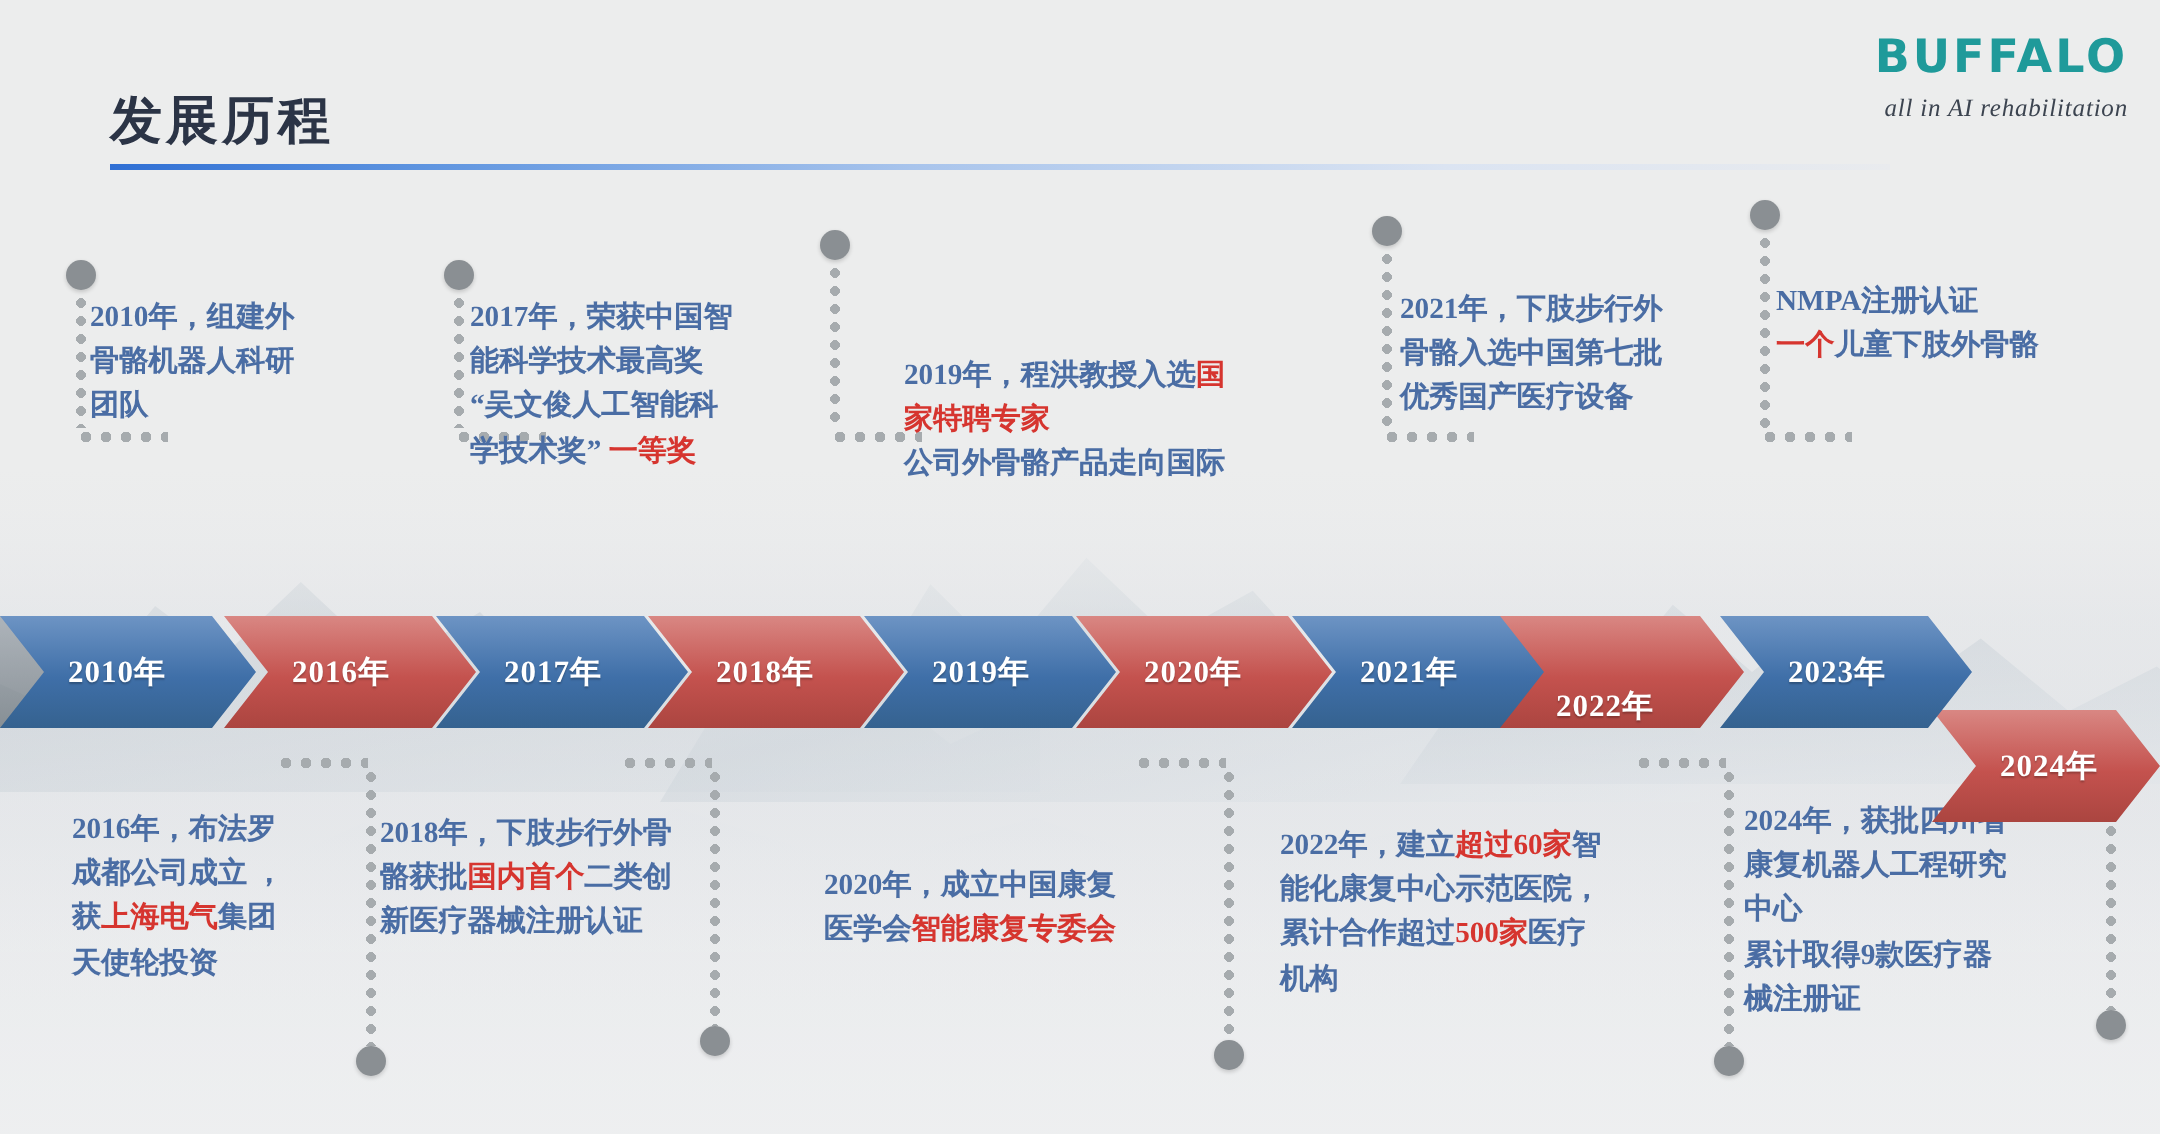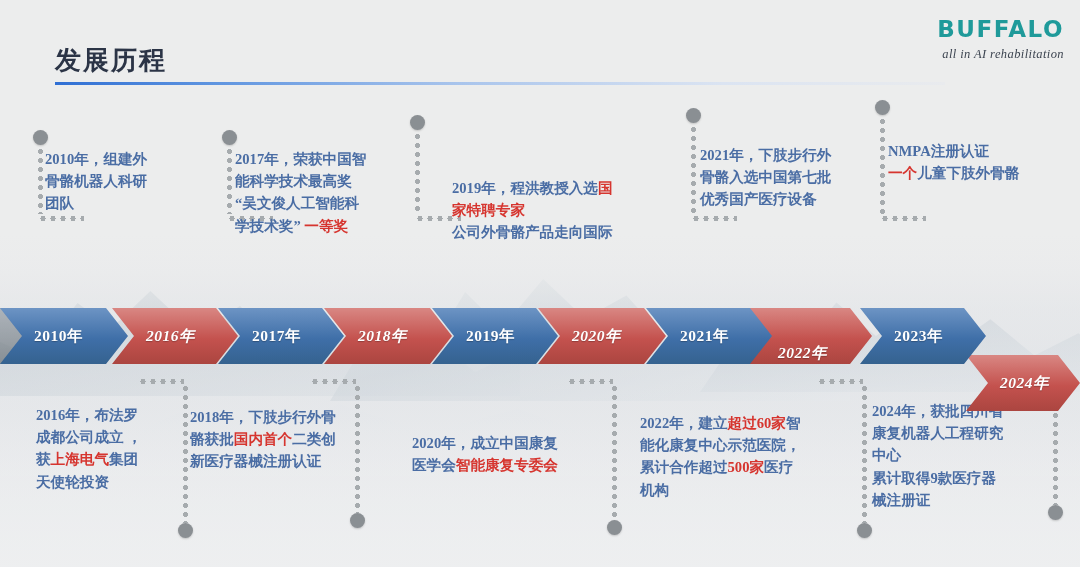--- a/index.html
+++ b/index.html
@@ -42,21 +42,21 @@
     font-size:23px;letter-spacing:1.5px;color:#1f9a9a;line-height:1;}
   .logo-tag{font-family:"Liberation Serif","DejaVu Serif",serif;font-style:italic;
     font-size:12.5px;color:#3c4450;margin-top:6px;letter-spacing:.4px;}
 
   
   .bar{position:absolute;left:0;top:308px;height:56px;width:1080px;}
   .chev{position:absolute;top:0;height:56px;display:flex;align-items:center;
     clip-path:polygon(0 0,calc(100% - 22px) 0,100% 50%,calc(100% - 22px) 100%,0 100%,22px 50%);
     filter:drop-shadow(2px 2px 2px rgba(90,100,110,.28));}
   .chev.blue{background:linear-gradient(180deg,#6d94c4 0%,#3f6fa8 55%,#35628f 100%);}
-  .chev.red{background:linear-gradient(180deg,#d98783 0%,#c4524e 55%,#ab4540 100%);font-style:italic;}
+  .chev.red{background:linear-gradient(180deg,#d98783 0%,#c4524e 55%,#ab4540 100%);}
   .chev.stub{background:linear-gradient(180deg,#9aa3aa 0%,#6d767d 100%);opacity:.75;}
   .chev span{color:#ffffff;font-size:15.5px;font-weight:700;letter-spacing:.5px;
     margin-left:34px;text-shadow:0 1px 1px rgba(0,0,0,.25);
     font-family:"Liberation Serif","DejaVu Serif",serif;}
   .pin{position:absolute;width:15px;height:15px;border-radius:50%;background:#8a8f93;
     box-shadow:0 1px 2px rgba(0,0,0,.18);}
   .vdots{position:absolute;width:5px;
     background-image:radial-gradient(circle,#a6abae 46%,rgba(0,0,0,0) 48%);
     background-size:5px 9px;background-repeat:repeat-y;}
   .hdots{position:absolute;height:5px;

